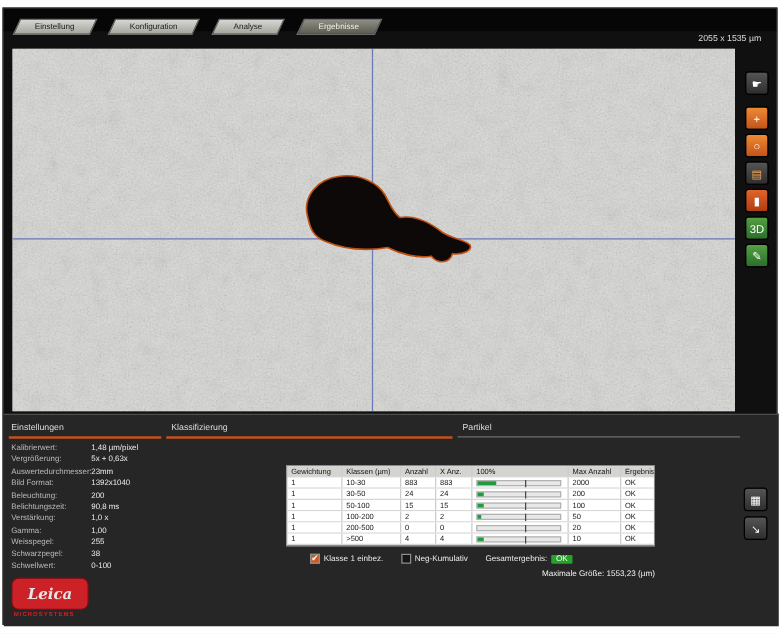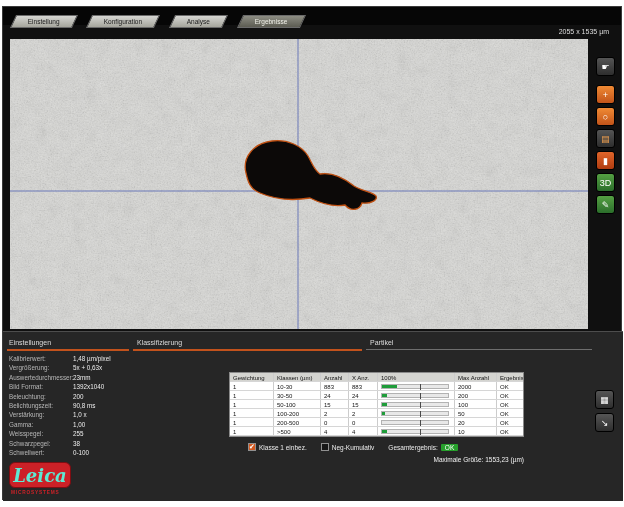--- a/index.html
+++ b/index.html
@@ -68,21 +68,21 @@
   .ok-badge { background:#27a02c; color:#ffffff; padding:0 4px; margin-left:3px; border-radius:1px; }
   .maxsize { position:absolute; left:300px; top:124px; width:221px; text-align:right; font-size:6.5px; color:#f2f2f2; }
 
   .sidebtns { position:absolute; left:592px; top:58px; }
   .sidebtns .tbtn { margin-bottom:4px; }
 
   
   .logo { position:absolute; left:6px; top:130px; width:70px; }
   .logo-box { width:62px; height:26px; background:#cc2127; border-radius:6px; border:1px solid #7d0d12;
               display:flex; align-items:center; justify-content:center;
-              color:#5eead4; font-family:"DejaVu Serif", serif; font-style:italic; font-weight:bold; font-size:18px; }
+              color:#e5e5e5; font-family:"DejaVu Serif", serif; font-style:italic; font-weight:bold; font-size:12px; }
   .logo-sub { color:#cc2127; font-size:4.8px; letter-spacing:0.8px; margin-top:2px; padding-left:2px; font-weight:bold; }
 </style>
 </head>
 <body>
 
 <div class="page">
   <div class="app">
 
     <div class="tabbar">
       <div class="tab"><span>Einstellung</span></div>

